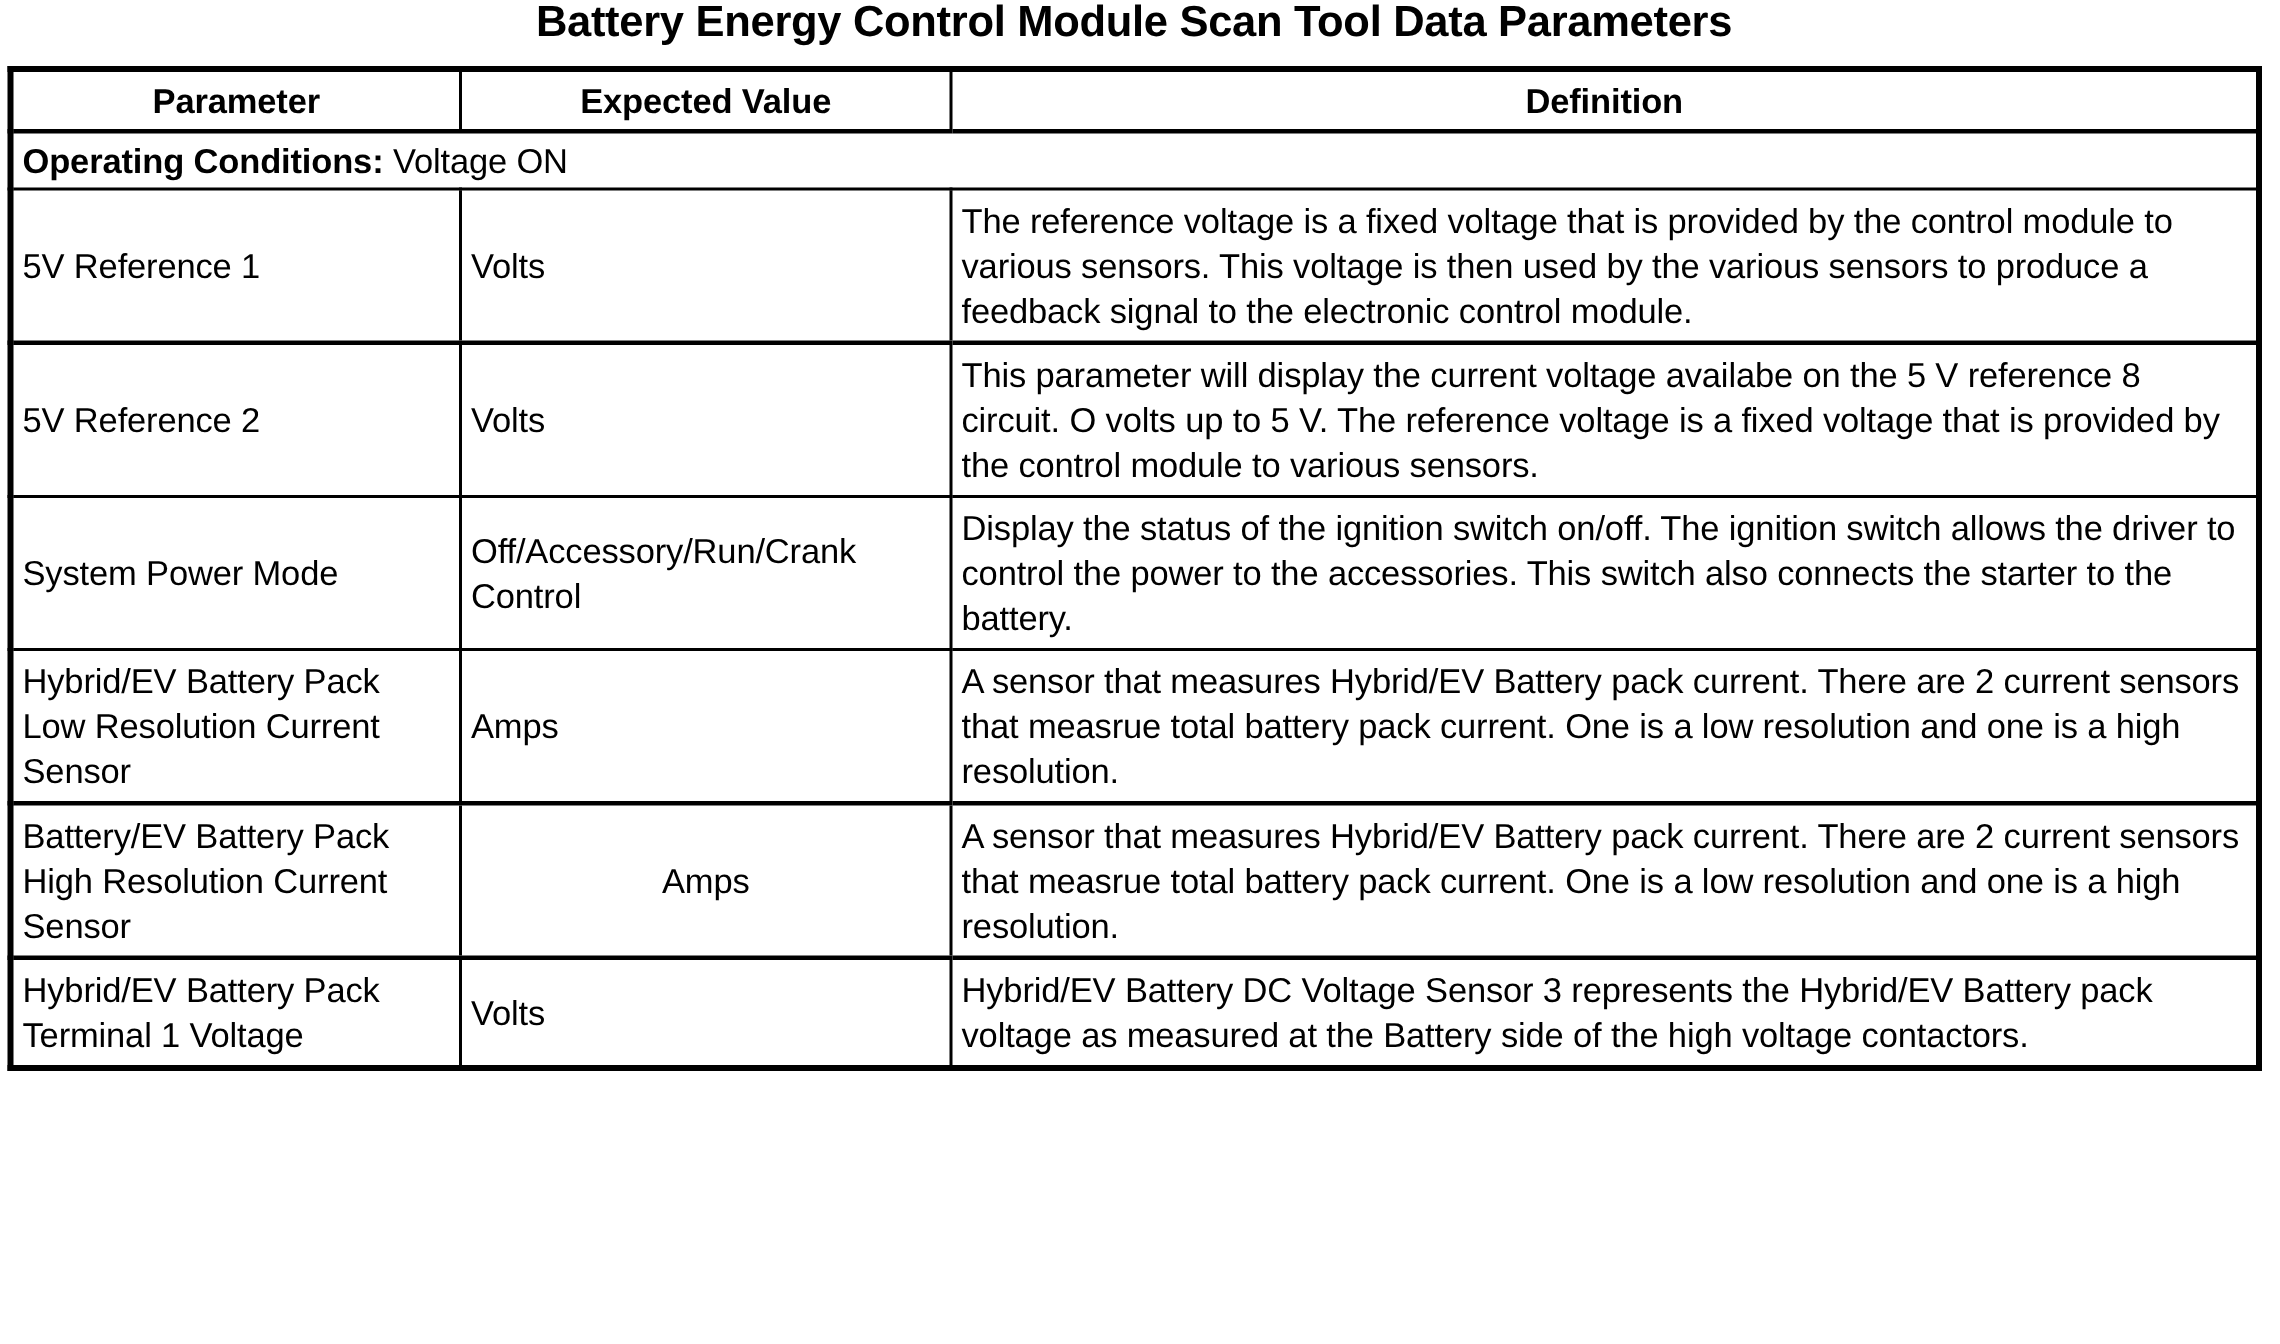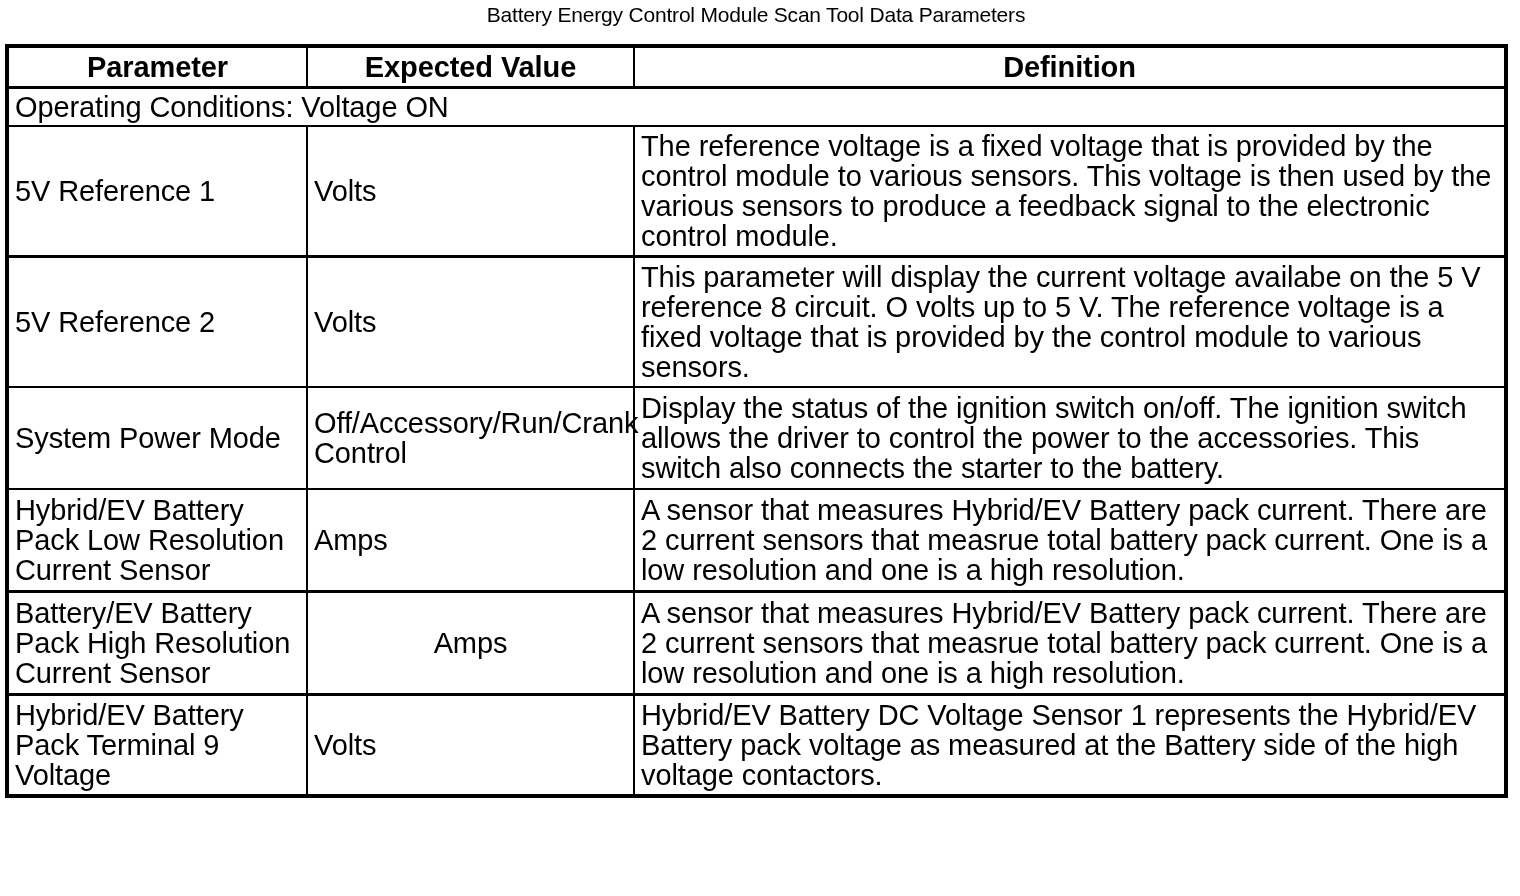--- a/index.html
+++ b/index.html
@@ -15,61 +15,61 @@
       font-family: "Liberation Sans", sans-serif;
       color: #000000;
     }
     .doc-title {
       position: absolute;
       left: 0;
       top: 0;
       width: 1512px;
       height: 30px;
       text-align: center;
-      font-weight: normal;
-      font-size: 21px;
+      font-weight: bold;
+      font-size: 29px;
       line-height: 30px;
       letter-spacing: -0.2px;
     }
     table.param-table {
       position: absolute;
       left: 5px;
       top: 44px;
       width: 1503px;
       border-collapse: collapse;
       border: 4px solid #000;
       table-layout: fixed;
     }
     .param-table col.c1 { width: 300px; }
     .param-table col.c2 { width: 327px; }
     .param-table col.c3 { width: auto; }
     .param-table th, .param-table td {
       border: 2px solid #000;
-      font-size: 29px;
+      font-size: 23px;
       line-height: 30px;
       padding: 4px 6px 4px 6px;
       vertical-align: middle;
       text-align: left;
       font-weight: normal;
       letter-spacing: -0.1px;
     }
     .param-table thead th {
       font-weight: bold;
       text-align: center;
       height: 34px;
       padding-top: 2px;
       padding-bottom: 2px;
       border-bottom-width: 3px;
     }
     .param-table td.conditions {
       padding-top: 3px;
       padding-bottom: 3px;
     }
     .param-table td.conditions b {
-      font-weight: normal;
+      font-weight: bold;
     }
     .param-table td.center { text-align: center; }
     .param-table tr.thick-bottom td {
       border-bottom-width: 3px;
     }
     .param-table tr.row-3line td { height: 92px; }
     .param-table tr.row-2line td { height: 62px; }
   </style>
 </head>
 <body>
@@ -113,18 +113,18 @@
       <td>Hybrid/EV Battery Pack Low Resolution Current Sensor</td>
       <td>Amps</td>
       <td>A sensor that measures Hybrid/EV Battery pack current. There are 2 current sensors that measrue total battery pack current. One is a low resolution and one is a high resolution.</td>
     </tr>
     <tr class="row-3line thick-bottom">
       <td>Battery/EV Battery Pack High Resolution Current Sensor</td>
       <td class="center">Amps</td>
       <td>A sensor that measures Hybrid/EV Battery pack current. There are 2 current sensors that measrue total battery pack current. One is a low resolution and one is a high resolution.</td>
     </tr>
     <tr class="row-2line">
-      <td>Hybrid/EV Battery Pack Terminal 9 Voltage</td>
+      <td>Hybrid/EV Battery Pack Terminal 1 Voltage</td>
       <td>Volts</td>
-      <td>Hybrid/EV Battery DC Voltage Sensor 1 represents the Hybrid/EV Battery pack voltage as measured at the Battery side of the high voltage contactors.</td>
+      <td>Hybrid/EV Battery DC Voltage Sensor 3 represents the Hybrid/EV Battery pack voltage as measured at the Battery side of the high voltage contactors.</td>
     </tr>
   </tbody>
 </table>
 
 </body></html>

